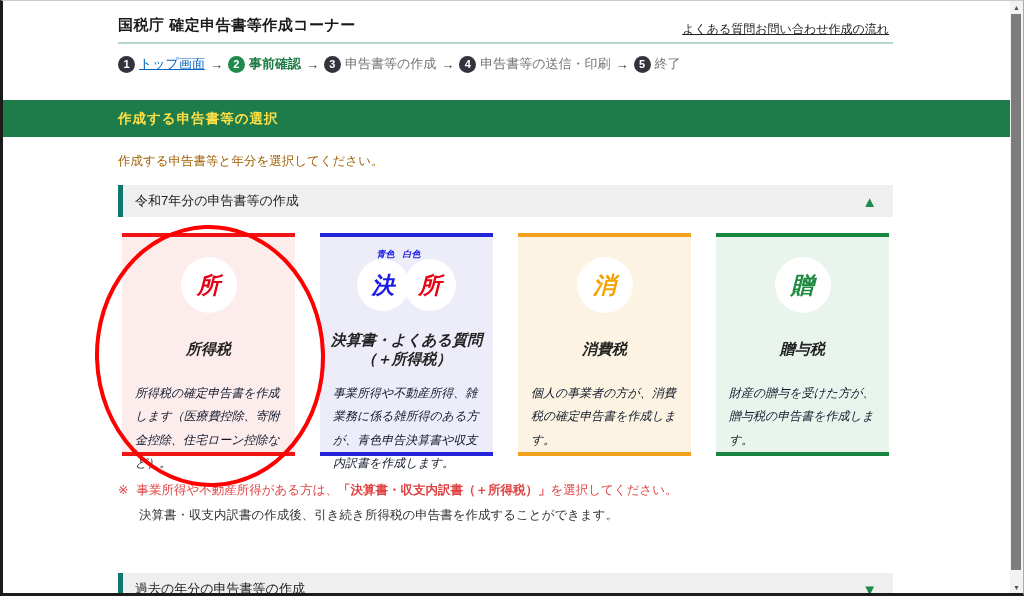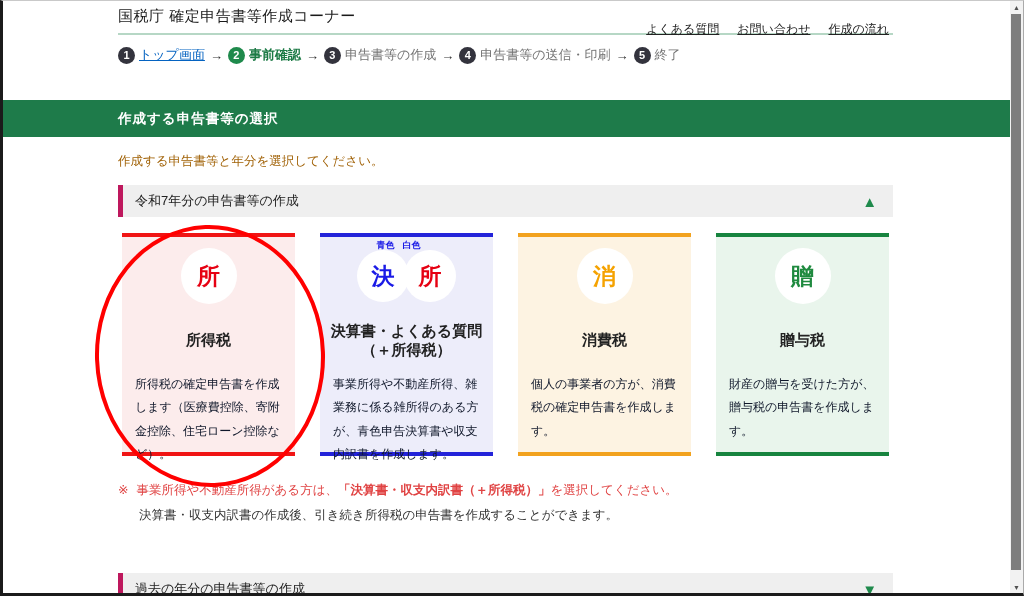--- a/index.html
+++ b/index.html
@@ -6,24 +6,24 @@
   html,body { width:1024px; height:596px; }
   body { font-family:"Liberation Sans","DejaVu Sans",sans-serif; background:#fff; }
   .frame {
     position:relative; width:1024px; height:596px; background:#fff; overflow:hidden;
     border-left:3px solid #1b1b1b; border-bottom:3px solid #1b1b1b;
     border-top:1px solid #c9c9c9; border-right:1px solid #aaa;
   }
   .content { position:absolute; left:115px; top:0; width:775px; }
 
   
-  .site-title { margin-top:6px; font-size:15px; font-weight:normal; color:#1a1a1a; letter-spacing:.5px; }
+  .site-title { margin-top:15px; font-size:15px; font-weight:bold; color:#1a1a1a; letter-spacing:.5px; }
   .era-line { margin-top:9px; font-size:11px; color:#555; }
   .era-year { font-size:16px; font-weight:bold; color:#333; margin:0 2px; }
-  .header-links { position:absolute; top:20px; right:134px; display:flex; gap:18px; font-size:12px; }
+  .header-links { position:absolute; top:20px; right:134px; display:flex; font-size:12px; }
   .header-links a { color:#222; text-decoration:underline; cursor:pointer; white-space:nowrap; }
   .header-sep { margin-top:7px; border-bottom:2px solid #b6d7c5; width:775px; }
 
   
   .steps { margin-top:11px; display:flex; align-items:center; font-size:13px; color:#333; }
   .step { display:flex; align-items:center; gap:4px; }
   .step-num {
     display:inline-flex; align-items:center; justify-content:center;
     width:17px; height:17px; border-radius:50%; background:#33333d; color:#fff;
     font-size:11px; font-weight:bold; flex:none;
@@ -32,40 +32,40 @@
   .step-label { color:#737373; text-decoration:none; }
   .step-label.link { color:#0563c1; text-decoration:underline; cursor:pointer; }
   .step-label.current { color:#1c7a45; font-weight:bold; }
   .steps .arrow { margin:0 5px; color:#333; }
 
   
   .banner {
     position:absolute; left:0; top:99px; width:1010px; height:37px;
     background:#1e7b4a; display:flex; align-items:center;
   }
-  .banner-title { margin-left:115px; color:#ffffff; font-weight:bold; font-size:13.5px; letter-spacing:1px; }
+  .banner-title { margin-left:115px; color:#fde047; font-weight:bold; font-size:13.5px; letter-spacing:1px; }
 
   .instruction { position:absolute; top:152px; font-size:12.5px; color:#a16207; }
 
   
   .section-bar {
     position:absolute; left:0; width:775px; height:32px; background:#efefef;
-    border-left:5px solid #be185d; display:flex; align-items:center; justify-content:space-between;
+    border-left:5px solid #0f766e; display:flex; align-items:center; justify-content:space-between;
     padding:0 16px 0 12px; cursor:pointer;
   }
   .section-bar .bar-title { font-size:13px; color:#222; }
   .bar-toggle { font-size:15px; color:#1f8a4c; line-height:1; }
   .bar-current { top:184px; }
   .bar-past { top:572px;text-align:right; }
 
   
   .cards { position:absolute; left:4px; top:232px; display:flex; gap:25px; }
   .card {
     width:173px; height:223px; text-align:center; cursor:pointer;
-    border-top:4px solid; border-bottom:4px solid; padding-top:6px;
+    border-top:4px solid; border-bottom:4px solid; padding-top:15px;font-style:italic;
   }
   .card.red    { background:#fcecec; border-color:#f01414; }
   .card.blue   { background:#ededfa; border-color:#2323d9; }
   .card.orange { background:#fdf3e2; border-color:#f2a21e; }
   .card.green  { background:#e9f5ec; border-color:#17843f; }
   .badge-area { height:66px; display:flex; align-items:center; justify-content:center; position:relative; }
   .badge-circle {
     width:56px; height:56px; border-radius:50%; background:#fff;
     display:flex; align-items:center; justify-content:center;
     font-size:23px; font-weight:bold;

